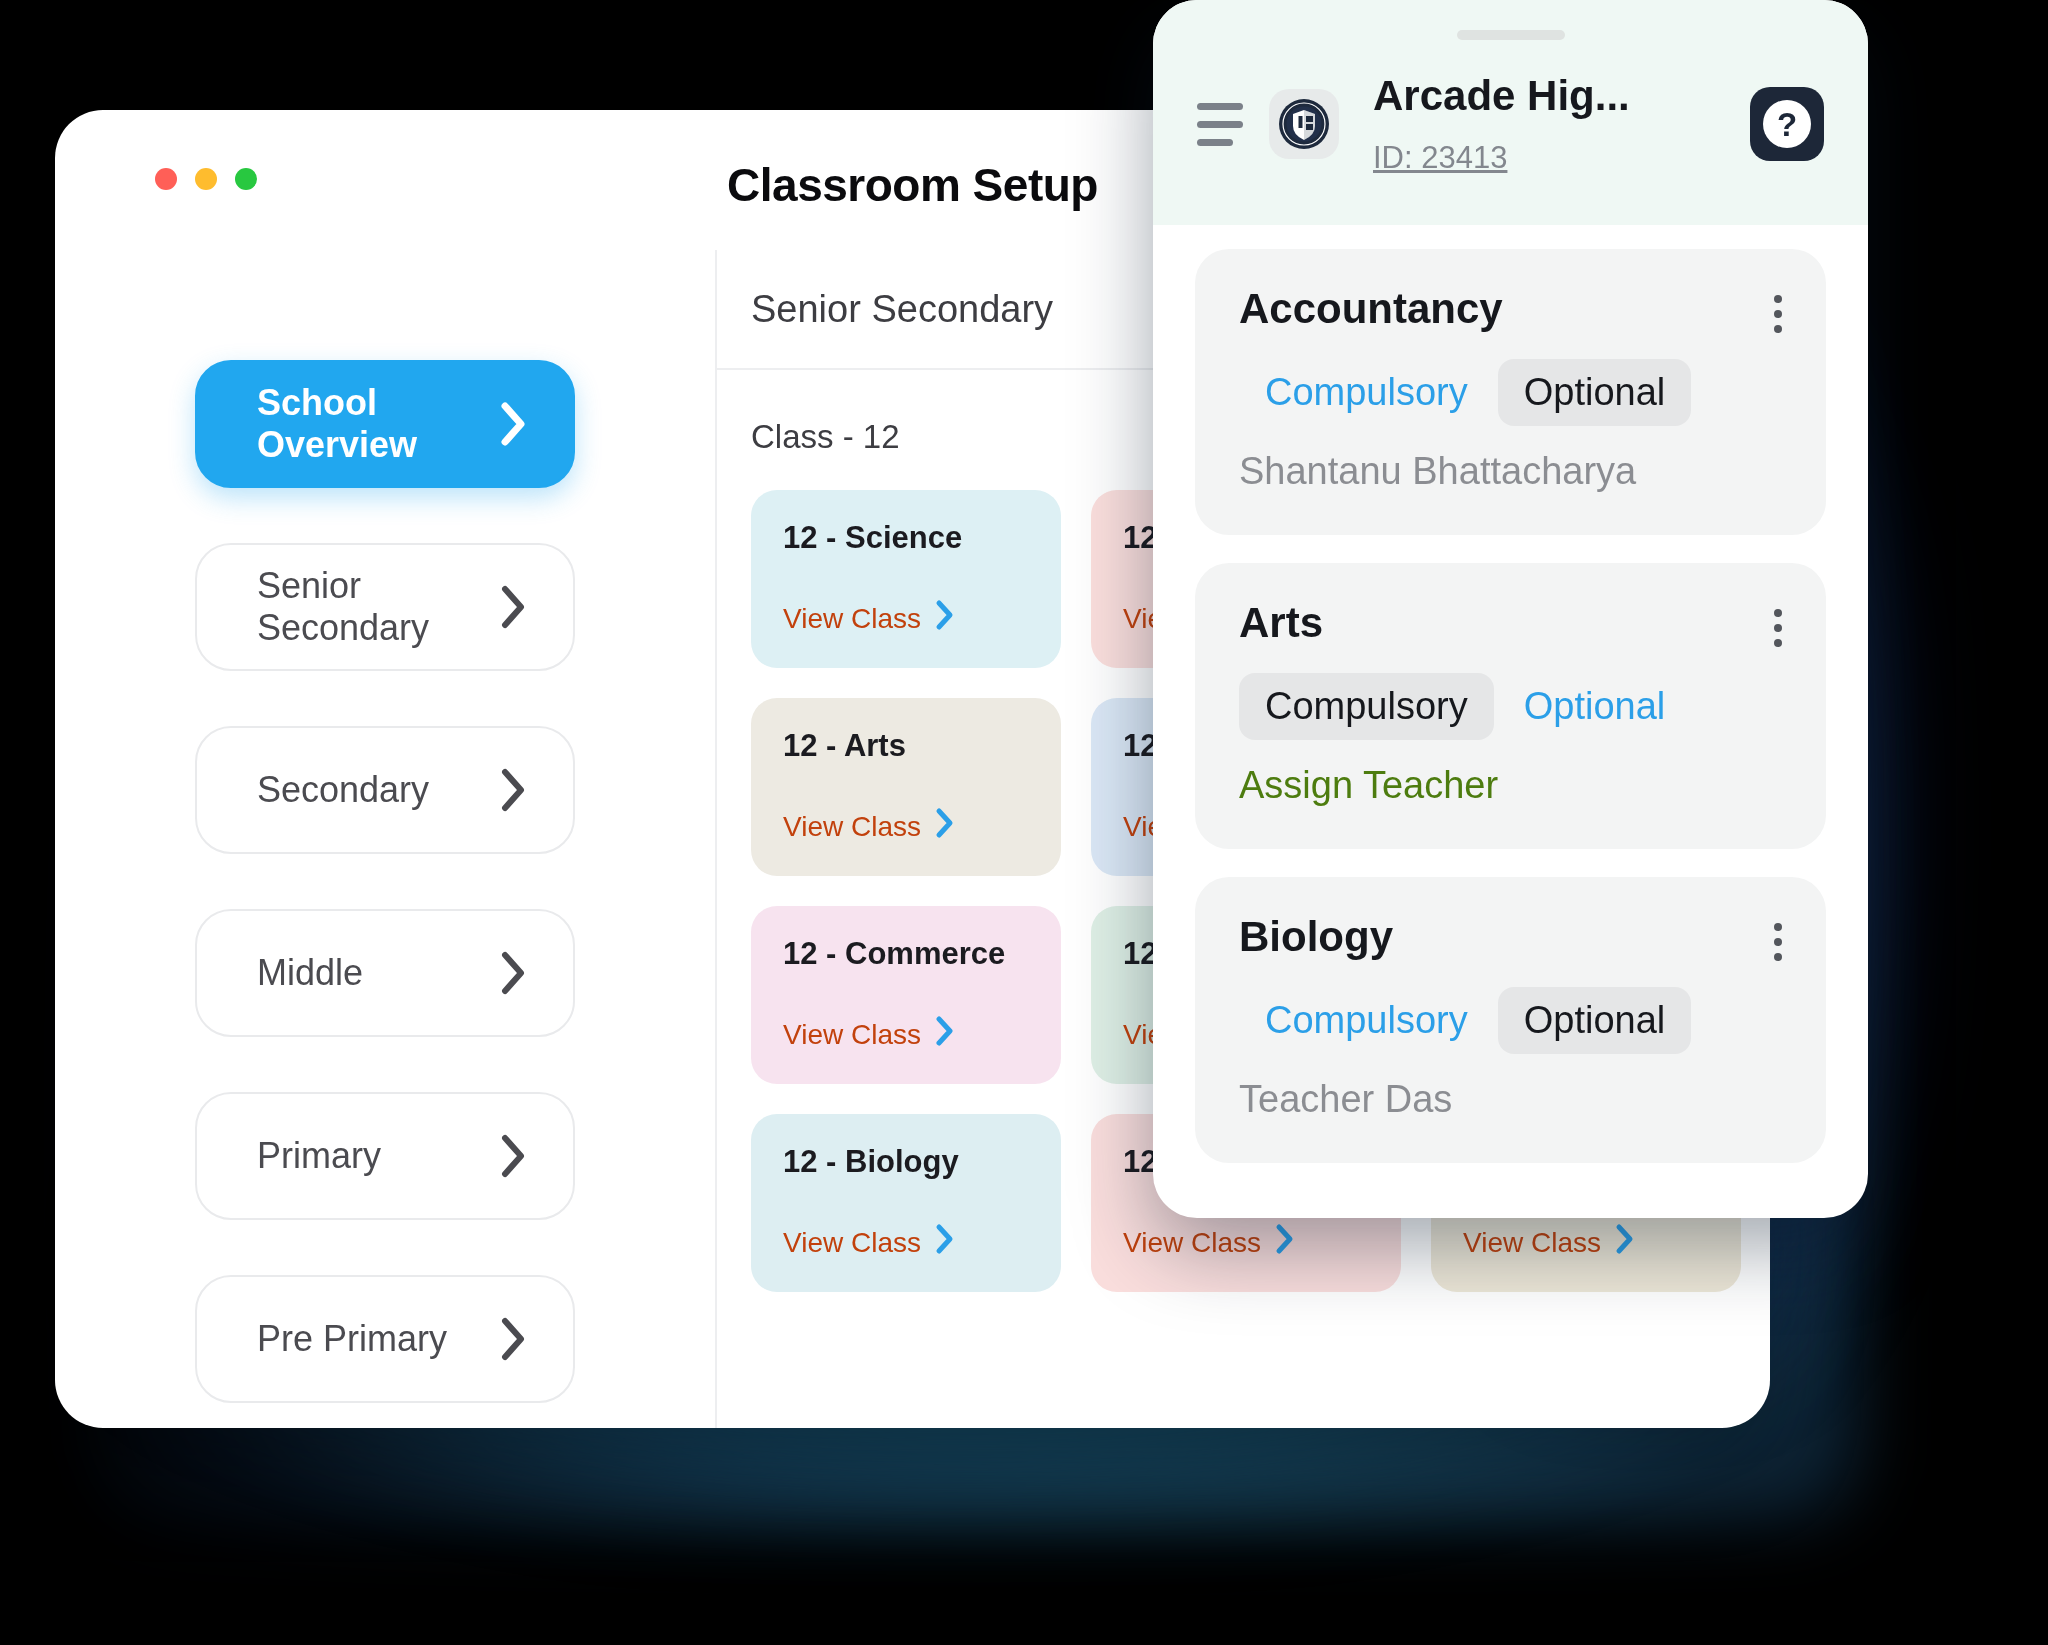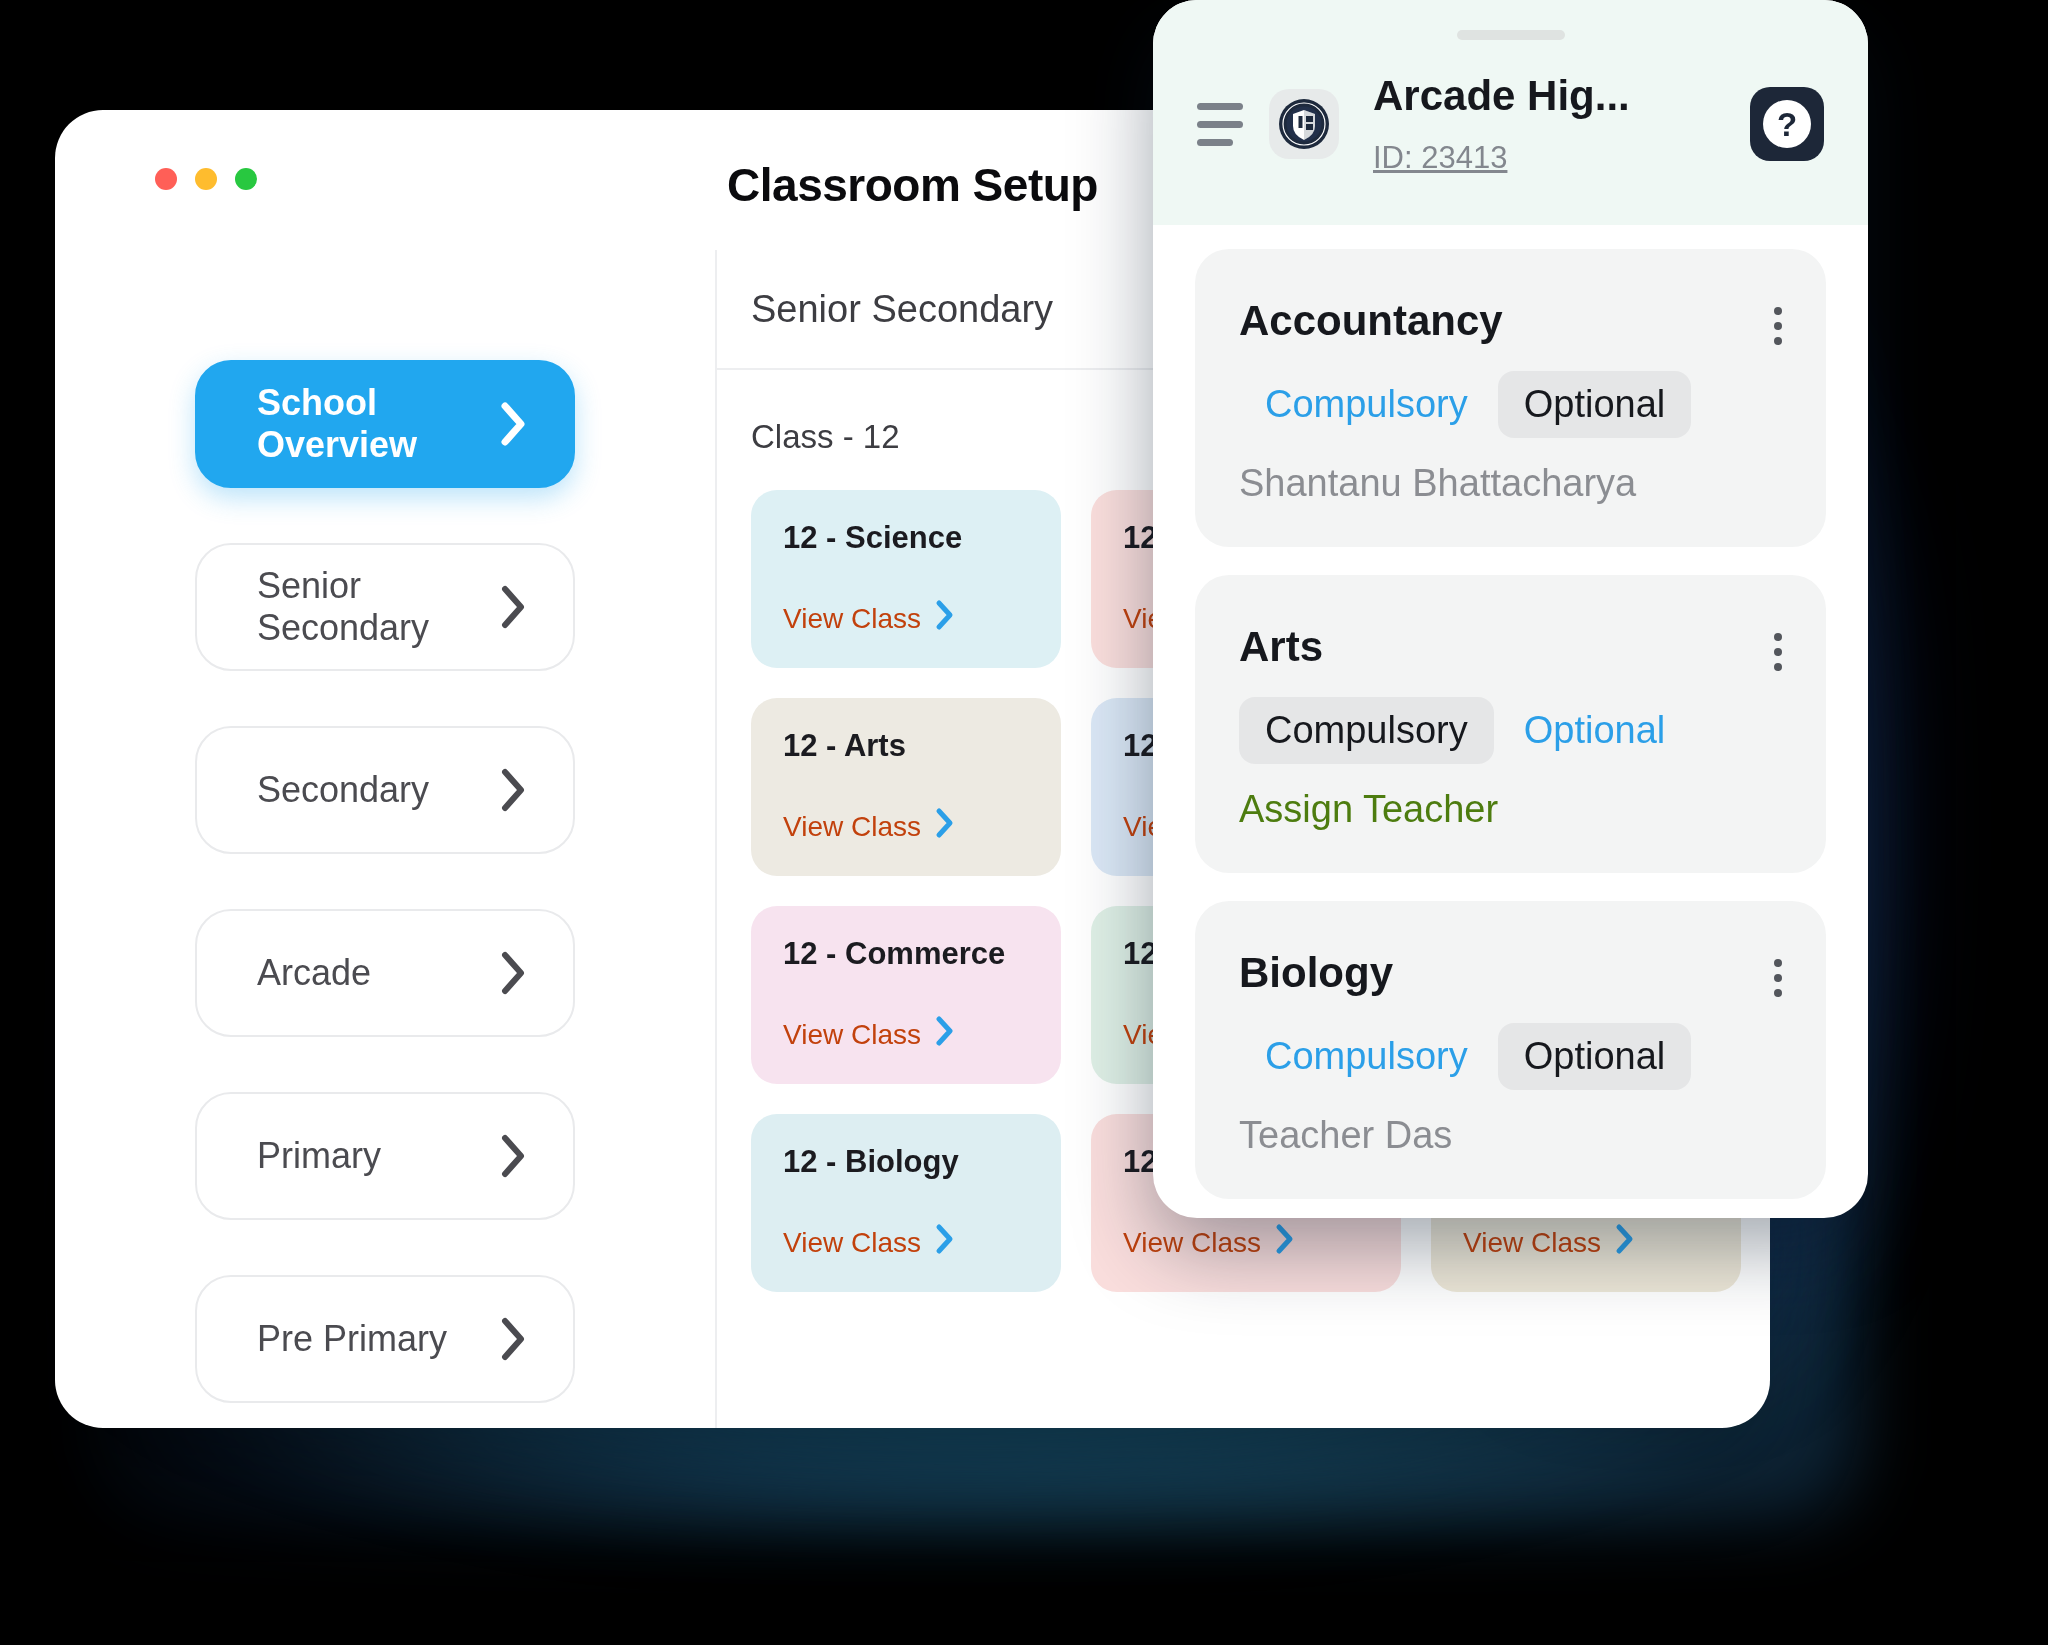--- a/index.html
+++ b/index.html
@@ -237,21 +237,21 @@
 
   #mobile-body { padding: 24px 42px 0 42px; }
   .subject-card {
     background: #f3f4f4;
     border-radius: 34px;
     padding: 36px 44px 42px 44px;
     margin-bottom: 28px;
     position: relative;
   }
   .sc-head {
-    display: flex; align-items: flex-start; justify-content: space-between; margin-top: 12px;
+    display: flex; align-items: flex-start; justify-content: space-between;
   }
   .sc-title { font-size: 42px; font-weight: bold; color: #16181d; }
   .kebab { display: flex; flex-direction: column; gap: 7px; padding-top: 10px; }
   .kebab i { width: 8px; height: 8px; border-radius: 50%; background: #53565c; display:block; }
 
   .sc-toggle {
     display: flex; align-items: center; gap: 4px;
     margin-top: 26px;
   }
   .seg {
@@ -313,21 +313,21 @@
         </div>
         <div class="nav-item">
           <span>Secondary</span>
           <span class="chev">
             <svg width="30" height="48" viewBox="0 0 30 48">
                 <path d="M6 6 L22 24 L6 42" fill="none" stroke="#4b4b50" stroke-width="6" stroke-linecap="round" stroke-linejoin="round"></path>
               </svg>
           </span>
         </div>
         <div class="nav-item">
-          <span>Arcade</span>
+          <span>Middle</span>
           <span class="chev">
             <svg width="30" height="48" viewBox="0 0 30 48">
                 <path d="M6 6 L22 24 L6 42" fill="none" stroke="#4b4b50" stroke-width="6" stroke-linecap="round" stroke-linejoin="round"></path>
               </svg>
           </span>
         </div>
         <div class="nav-item">
           <span>Primary</span>
           <span class="chev">
             <svg width="30" height="48" viewBox="0 0 30 48">

